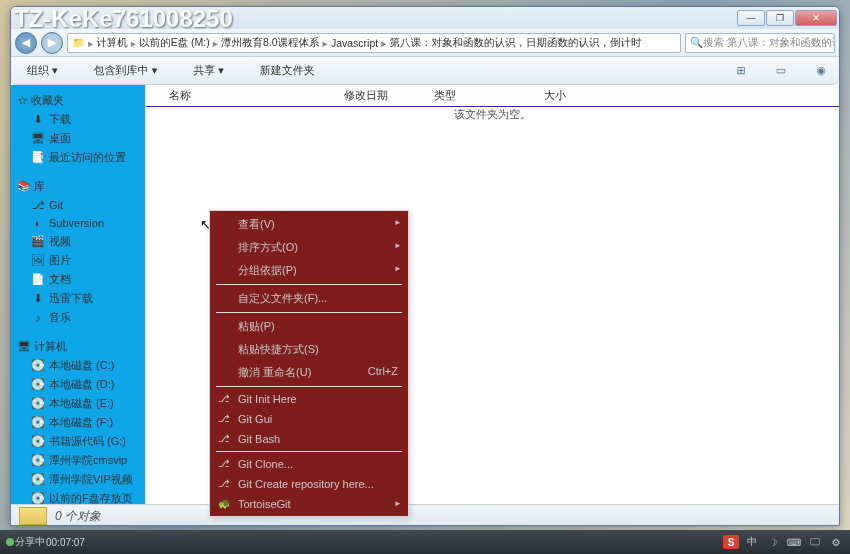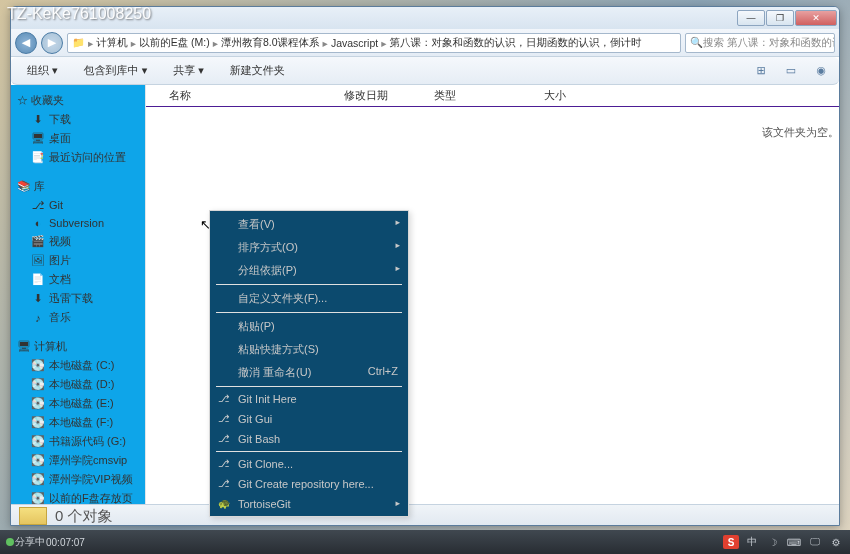--- a/index.html
+++ b/index.html
@@ -1,62 +1,62 @@
 <!DOCTYPE html>
 <html><head>
 <meta charset="utf-8">
 <style>
 * { margin: 0; padding: 0; box-sizing: border-box; font-family: "Microsoft YaHei", "Segoe UI", Tahoma, sans-serif; }
 body { width: 850px; height: 554px; background: linear-gradient(135deg, #d4c5a0, #8ba3b5, #e0d5c0); overflow: hidden; position: relative; }
 
-.watermark { position: absolute; top: 5px; left: 7px; font-size: 16px; font-weight: normal; color: rgba(255,255,255,0.95); z-index: 100; text-shadow: 1px 1px 2px rgba(0,0,0,0.5); }
+.watermark { position: absolute; top: 5px; left: 14px; font-size: 24px; font-weight: bold; color: rgba(255,255,255,0.95); z-index: 100; text-shadow: 1px 1px 2px rgba(0,0,0,0.5); }
 
 .window { position: absolute; top: 6px; left: 10px; width: 830px; height: 520px; background: #fff; border: 1px solid #5b7c9c; border-radius: 6px 6px 0 0; box-shadow: 0 2px 10px rgba(0,0,0,0.3); overflow: hidden; }
 
 .titlebar { height: 22px; background: linear-gradient(#e8f0f8, #d8e4f0); display: flex; justify-content: flex-end; align-items: center; padding-right: 2px; }
 .titlebar-btn { width: 28px; height: 16px; margin-left: 1px; border: 1px solid #8ca5c0; border-radius: 2px; background: linear-gradient(#f5f8fc, #d8e5f0); display: flex; align-items: center; justify-content: center; font-size: 9px; color: #333; cursor: default; }
 .titlebar-btn.close { background: linear-gradient(#e8a0a0, #d06060); color: #fff; width: 42px; }
 
 .navbar { height: 28px; background: linear-gradient(#f2f6fb, #e4ecf5); border-bottom: 1px solid #c5d3e0; display: flex; align-items: center; padding: 0 4px; gap: 4px; }
 .nav-btn { width: 22px; height: 22px; border-radius: 11px; background: radial-gradient(#8fb5d8, #5a8bb5); border: 1px solid #4a7ba5; display: flex; align-items: center; justify-content: center; color: #fff; font-size: 11px; }
 .nav-btn.fwd { background: radial-gradient(#c5d8ea, #a5c0d5); }
 .address-bar { flex: 1; height: 20px; background: #fff; border: 1px solid #a5b8cc; border-radius: 2px; display: flex; align-items: center; padding: 0 4px; font-size: 10.5px; color: #333; overflow: hidden; white-space: nowrap; }
 .crumb-sep { color: #888; margin: 0 3px; }
 .search-box { width: 150px; height: 20px; background: #fff; border: 1px solid #a5b8cc; border-radius: 2px; display: flex; align-items: center; padding: 0 4px; font-size: 10.5px; color: #888; overflow: hidden; white-space: nowrap; }
 
-.toolbar { height: 28px; background: linear-gradient(#f5f8fc, #e6edf5); border-bottom: 1px solid #c5d3e0; display: flex; align-items: center; padding: 0 8px; gap: 10px; font-size: 11px; color: #333; border-radius: 6px; }
+.toolbar { height: 28px; background: linear-gradient(#f5f8fc, #e6edf5); border-bottom: 1px solid #c5d3e0; display: flex; align-items: center; padding: 0 8px; gap: 20px; font-size: 11px; color: #333; border-radius: 6px; }
 .toolbar-item { padding: 2px 8px; border-radius: 2px; cursor: default; }
 .toolbar-spacer { flex: 1; }
 .toolbar-icon { width: 20px; height: 18px; border: 1px solid transparent; font-size: 11px; color: #5a7ca0; display: flex; align-items: center; justify-content: center; }
 
 .content { display: flex; height: 419px; }
 .sidebar { width: 135px; background: #0ea5e9; border-right: 1px solid #e0e5ea; overflow-y: auto; padding: 6px 0; font-size: 11px; }
 .side-group { margin-bottom: 10px; }
 .side-header { padding: 2px 6px; font-size: 11px; color: #333; display: flex; align-items: center; gap: 4px; }
 .side-item { padding: 2px 6px 2px 20px; color: #333; display: flex; align-items: center; gap: 4px; white-space: nowrap; overflow: hidden; }
 .side-icon { width: 14px; height: 14px; display: inline-flex; align-items: center; justify-content: center; font-size: 11px; }
 
 .main-area { flex: 1; background: #fff; position: relative; }
 .columns-header { height: 22px; border-bottom: 1px solid #4c1d95; display: flex; align-items: center; font-size: 11px; color: #333; padding-left: 15px; }
 .col { padding: 0 8px; }
 .col.name { width: 175px; }
 .col.date { width: 90px; }
 .col.type { width: 110px; }
 .col.size { width: 60px; }
-.empty-msg { text-align: right; font-size: 11px; color: #555; margin-top: 18px; }
-
-.context-menu { position: absolute; top: 125px; left: 63px; width: 200px; background: #0c4a6e; border: 1px solid #d8d8d8; box-shadow: 2px 2px 6px rgba(0,0,0,0.15); padding: 2px; font-size: 11px; }
+.empty-msg { text-align: center; font-size: 11px; color: #555; }
+
+.context-menu { position: absolute; top: 125px; left: 63px; width: 200px; background: #7f1d1d; border: 1px solid #d8d8d8; box-shadow: 2px 2px 6px rgba(0,0,0,0.15); padding: 2px; font-size: 11px; }
 .ctx-item { padding: 4px 8px 4px 26px; color: #c8c8c8; display: flex; justify-content: space-between; position: relative; }
 .ctx-item.has-arrow::after { content: "▸"; position: absolute; right: 6px; color: #c8c8c8; font-size: 9px; }
 .ctx-sep { height: 1px; background: #e0e0e0; margin: 2px 4px; }
 .ctx-icon { position: absolute; left: 6px; width: 14px; height: 14px; font-size: 10px; color: #d0d0d0; }
 
 .cursor { position: absolute; top: 132px; left: 54px; font-size: 13px; color: #000; z-index: 50; }
 
-.statusbar { height: 23px; background: linear-gradient(#f0f4f8, #e0e8f0); border-top: 1px solid #c5d3e0; display: flex; align-items: center; padding: 0 8px; font-size: 15px; color: #555; gap: 8px; }
+.statusbar { height: 23px; background: linear-gradient(#f0f4f8, #e0e8f0); border-top: 1px solid #c5d3e0; display: flex; align-items: center; padding: 0 8px; font-size: 12px; color: #555; gap: 8px; font-style: italic; }
 .status-icon { width: 28px; height: 18px; background: linear-gradient(#f5e080, #e5c560); border: 1px solid #c5a540; }
 
 .taskbar { position: absolute; bottom: 0; left: 0; right: 0; height: 24px; background: linear-gradient(#404850, #282d33); display: flex; align-items: center; padding: 0 6px; font-size: 10px; color: #d0d5da; }
 .task-status { display: flex; align-items: center; gap: 1px; }
 .task-dot { width: 8px; height: 8px; border-radius: 4px; background: #60c060; }
 .tray { margin-left: auto; display: flex; align-items: center; gap: 5px; }
 .tray-icon { width: 16px; height: 14px; display: flex; align-items: center; justify-content: center; font-size: 10px; color: #c5cad0; }
 .tray-ime { background: #e04030; color: #fff; border-radius: 2px; font-size: 10px; width: 16px; height: 14px; display: flex; align-items: center; justify-content: center; font-weight: bold; }
 </style>
 </head>

